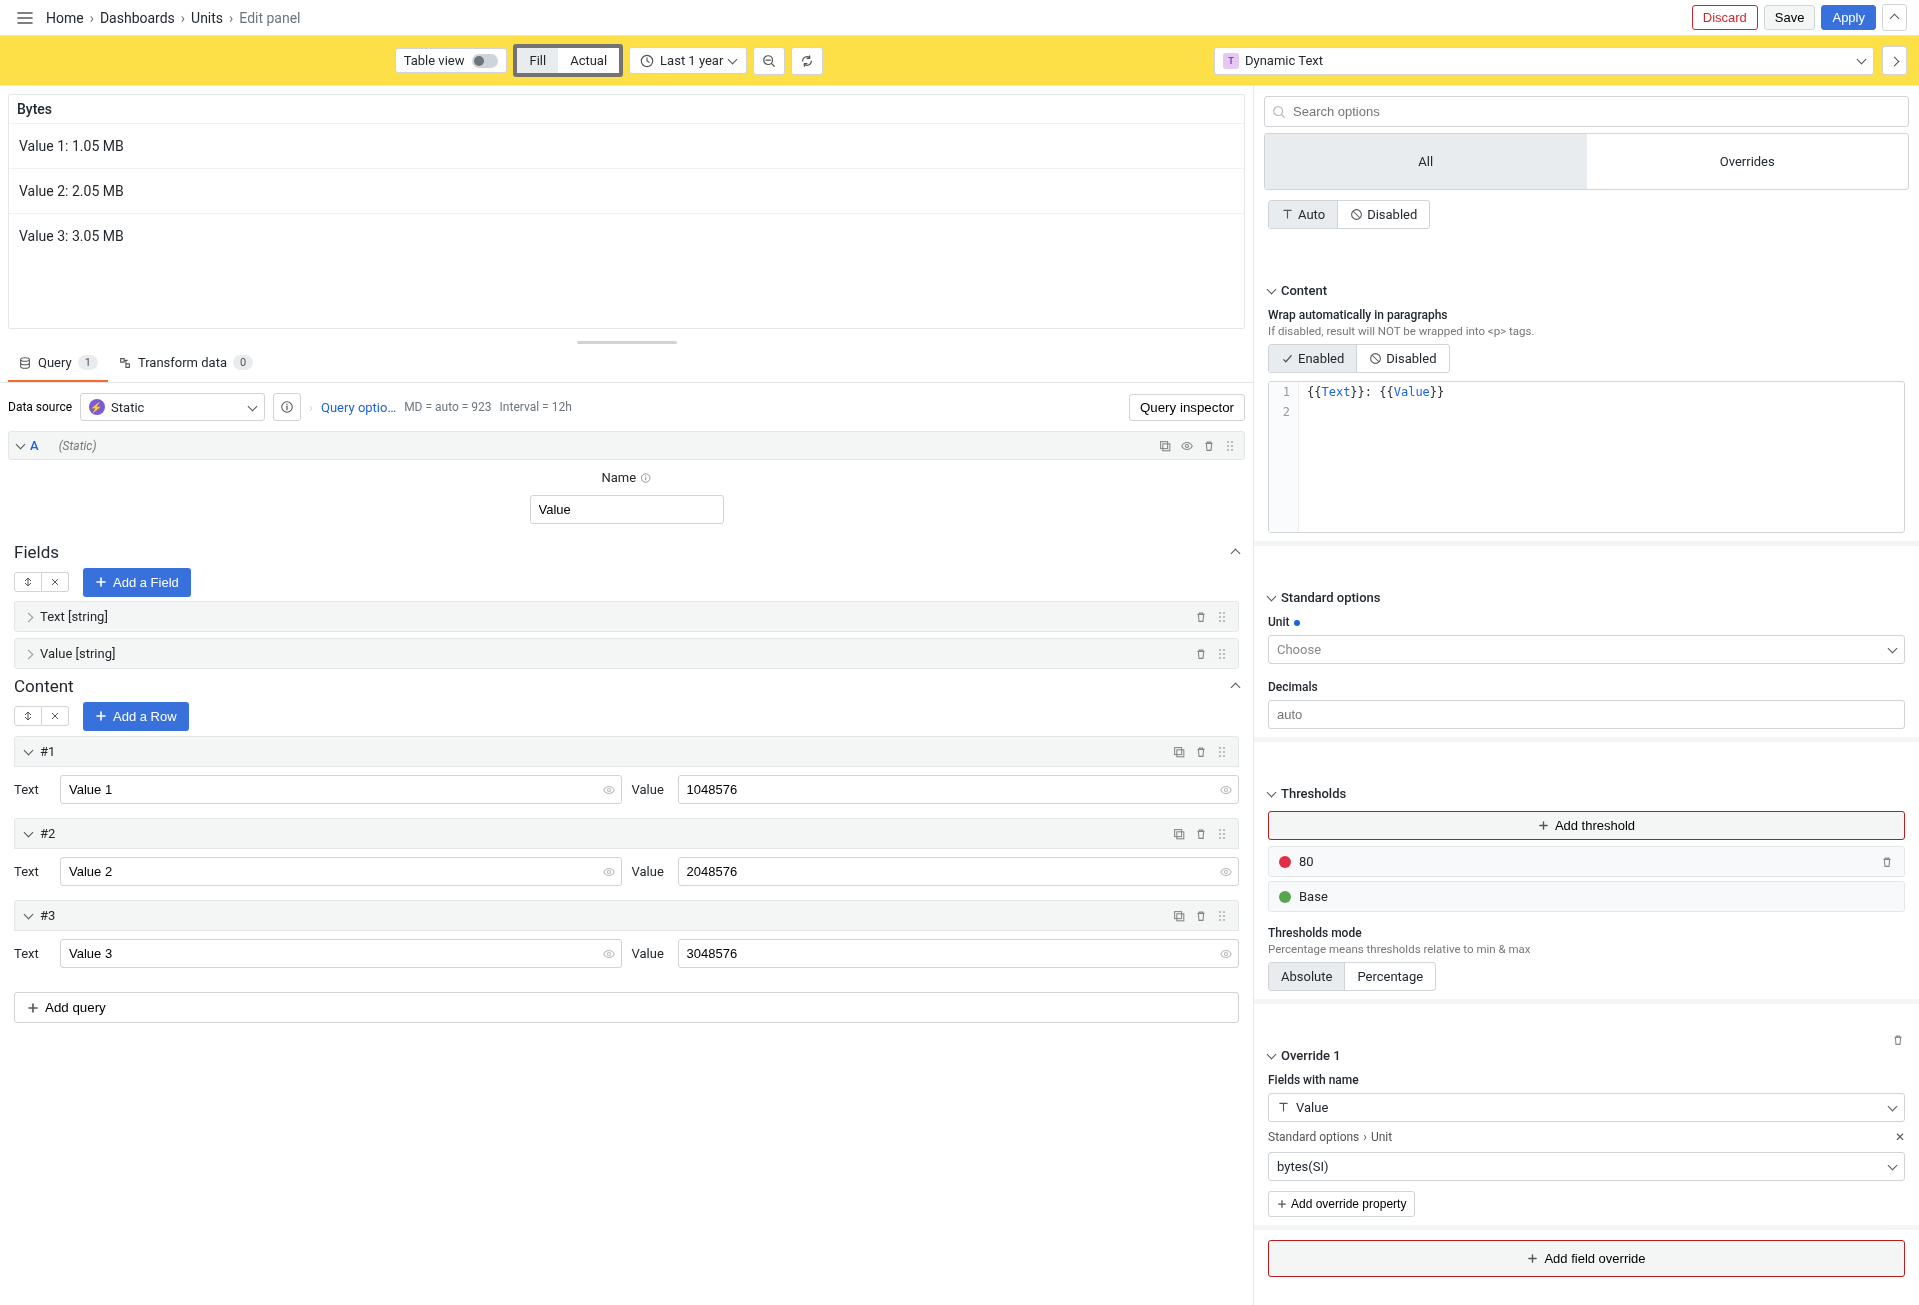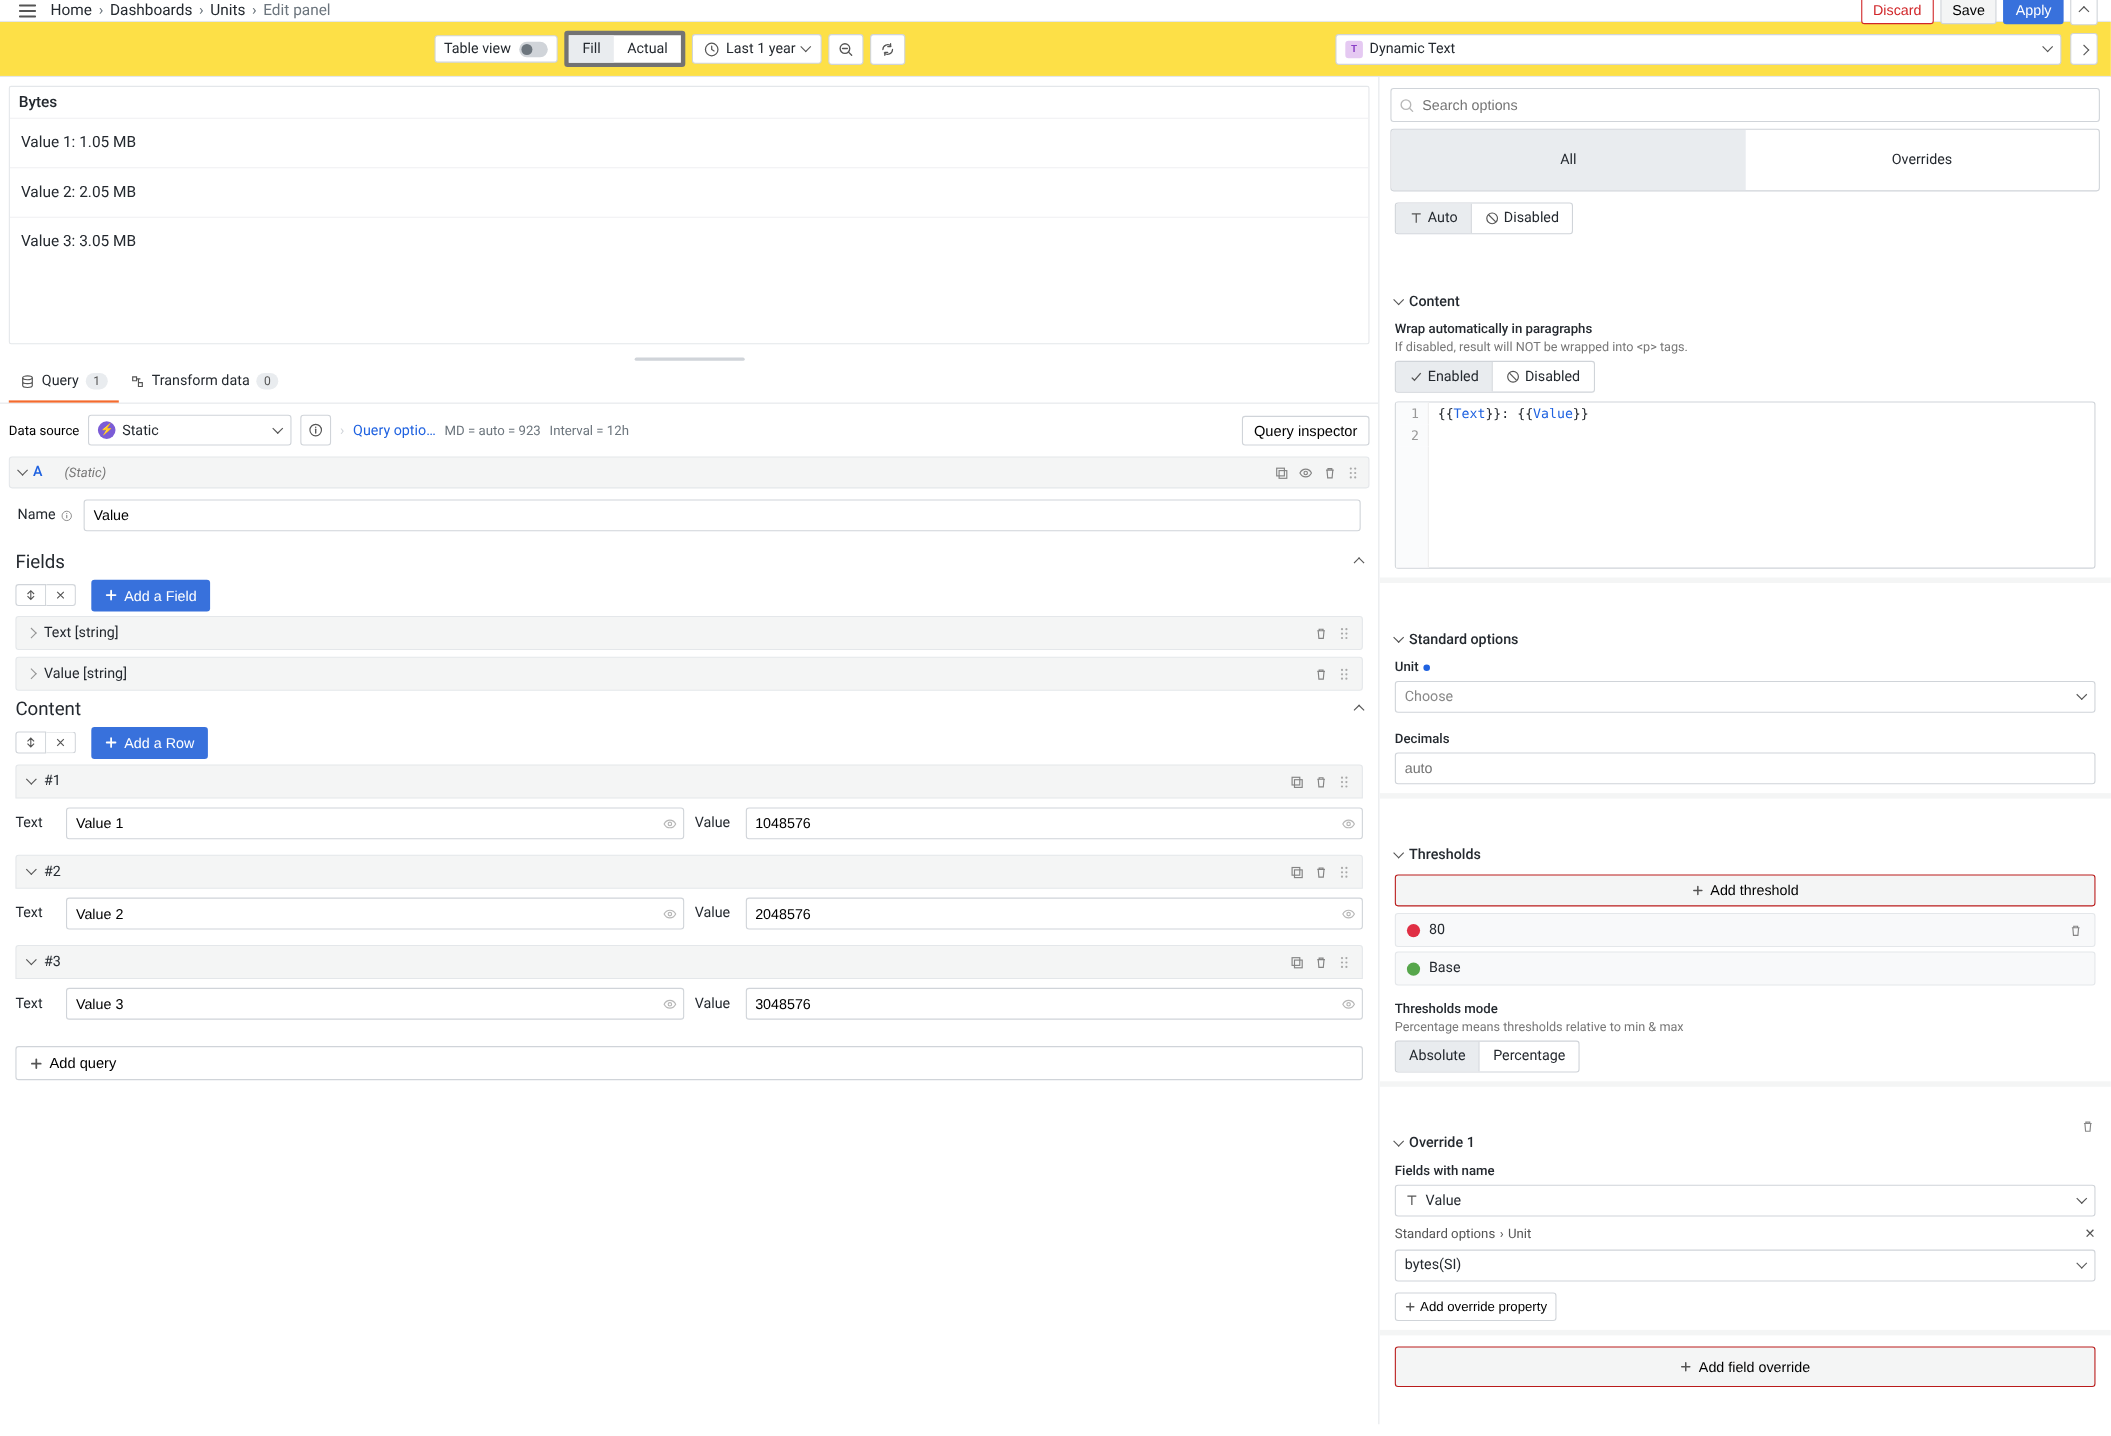--- a/index.html
+++ b/index.html
@@ -1,20 +1,20 @@
 <!DOCTYPE html>
 <html><head>
 <meta charset="utf-8">
 <style>
 * { box-sizing: border-box; margin: 0; padding: 0; }
 body { font-family: -apple-system, BlinkMacSystemFont, "Segoe UI", Roboto, sans-serif; font-size: 13px; color: #24292f; background: #fff; }
 svg { display: block; }
 
 
-.topbar { display: flex; align-items: center; justify-content: space-between; padding: 4px 12px; border-bottom: 1px solid #e4e7ea; height: 20px; }
+.topbar { display: flex; align-items: center; justify-content: space-between; padding: 4px 12px; border-bottom: 1px solid #e4e7ea; height: 36px; }
 .topbar-left { display: flex; align-items: center; gap: 8px; }
 .hamburger { cursor: pointer; padding: 4px; }
 .breadcrumbs { display: flex; align-items: center; gap: 6px; font-size: 14px; }
 .breadcrumbs .sep { color: #6c757d; }
 .breadcrumbs .bc-link { color: #24292f; cursor: pointer; }
 .breadcrumbs .bc-current { color: #6c757d; }
 .topbar-right { display: flex; align-items: center; gap: 6px; }
 .btn { border: 1px solid #d0d4d9; background: #fff; padding: 4px 10px; border-radius: 3px; cursor: pointer; font-size: 13px; }
 .btn-discard { color: #d1272a; border-color: #d1272a; }
 .btn-save { background: #f4f5f5; }
@@ -67,21 +67,21 @@
 .qopt-link { color:#1f62e0; cursor:pointer; font-size:13px; }
 .qmeta { color:#6c757d; font-size:12px; }
 .btn-inspector { border:1px solid #d0d4d9; background:#fff; padding:5px 10px; border-radius:3px; cursor:pointer; margin-left:auto; }
 
 .query-row-head { display:flex; align-items:center; background:#f4f5f5; border:1px solid #e4e7ea; padding:6px 8px; margin:0 8px; border-radius:3px; }
 .query-row-head .qname { color:#1f62e0; font-weight:500; margin-left:6px; }
 .query-row-head .qtype { color:#777; font-style:italic; margin-left:20px; font-size:12px; }
 .query-row-actions { margin-left:auto; display:flex; gap:8px; }
 .mini-icon { cursor:pointer; opacity:0.7; }
 
-.form-row { display:flex; align-items:center; padding:6px 8px; margin:4px 8px 8px 8px; gap:10px; }
+.form-row { display:flex; align-items:center; padding:6px 8px; margin:4px 8px 8px 8px; gap:10px;flex-direction:column; }
 .form-label { width:50px; font-size:13px; display:flex; align-items:center; gap:4px; }
 .text-input { flex:1; border:1px solid #d0d4d9; border-radius:3px; padding:6px 8px; font-size:13px; }
 
 .section-head { display:flex; align-items:center; justify-content:space-between; padding:4px 14px; }
 .section-head h3 { font-size:17px; font-weight:400; }
 .expcol { display:flex; gap:0; margin:6px 14px; }
 .expcol button { border:1px solid #d0d4d9; background:#fff; padding:4px 8px; cursor:pointer; }
 .expcol button:first-child { border-radius:3px 0 0 3px; }
 .expcol button:last-child { border-radius:0 3px 3px 0; border-left:none; }
 .btn-primary { background:#3871dc; color:#fff; border:none; padding:7px 12px; border-radius:3px; cursor:pointer; display:inline-flex; align-items:center; gap:6px; font-size:13px; }

